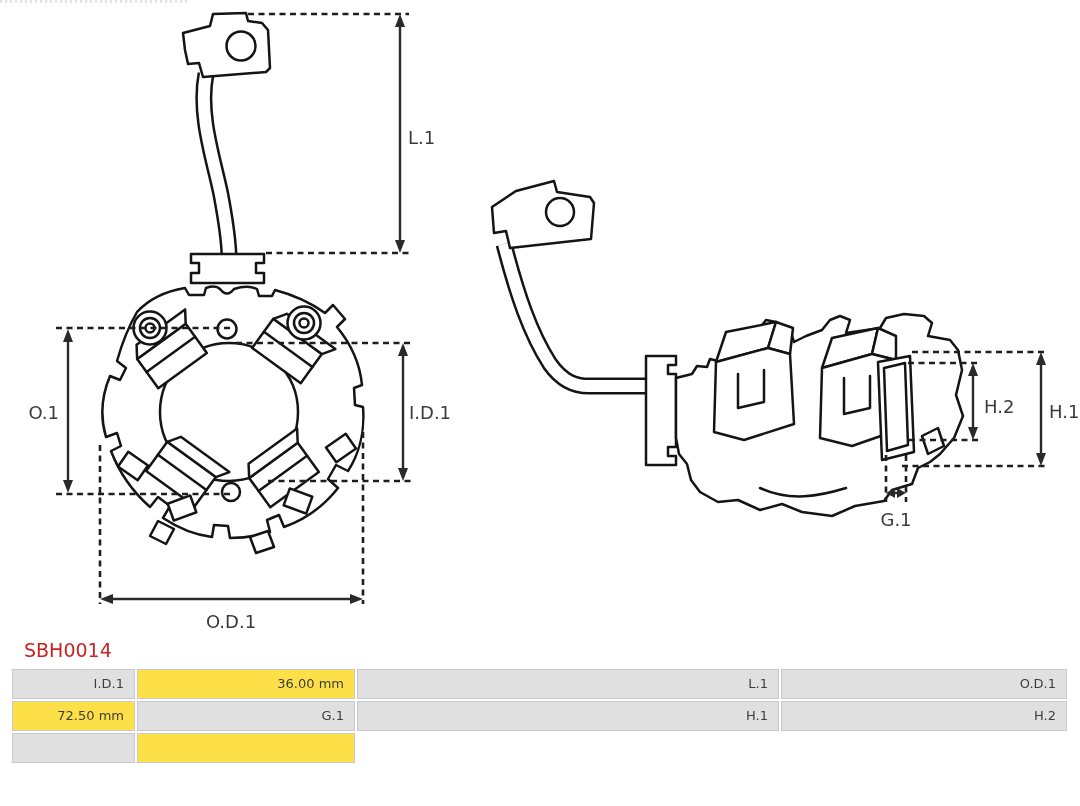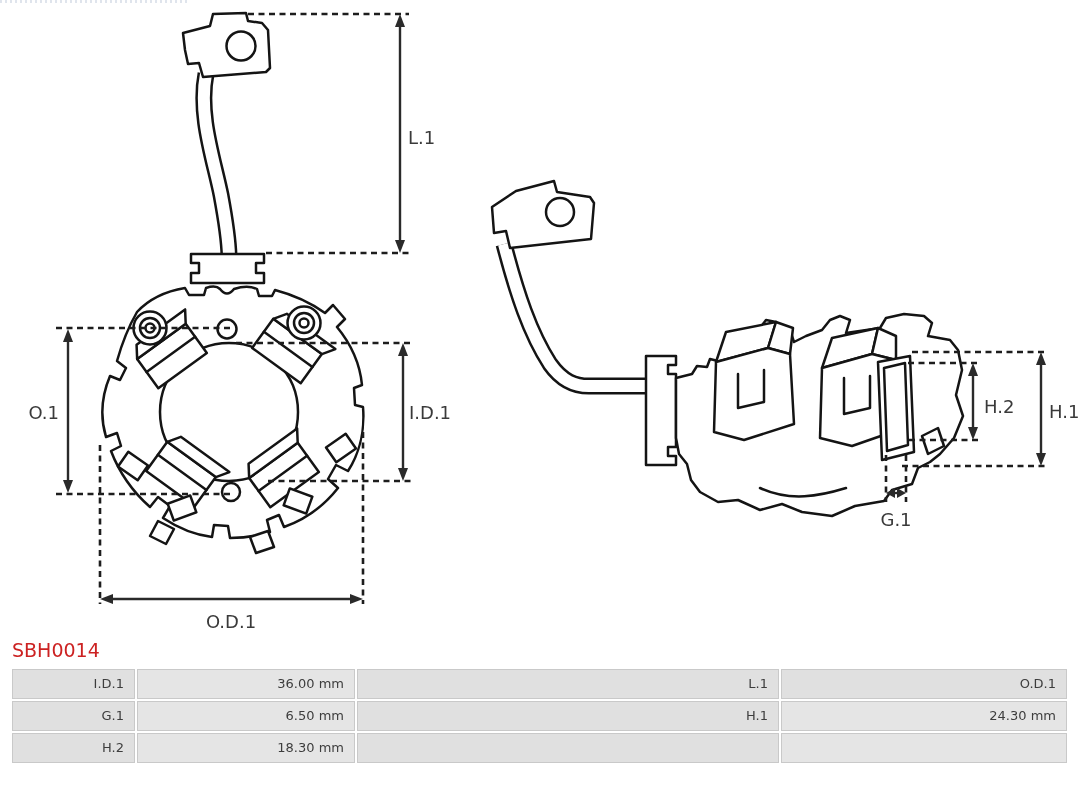--- a/index.html
+++ b/index.html
@@ -15,29 +15,29 @@
 
   .part-line{fill:#ffffff;stroke:#141414;stroke-width:2.5;stroke-linejoin:round;}
   .part-open{fill:none;stroke:#141414;stroke-width:2.5;stroke-linejoin:round;stroke-linecap:round;}
   .wire-outer{fill:none;stroke:#141414;stroke-width:17;stroke-linecap:butt;}
   .wire-inner{fill:none;stroke:#ffffff;stroke-width:12;stroke-linecap:butt;}
   .dim{fill:none;stroke:#2a2a2a;stroke-width:2.4;}
   .dash{fill:none;stroke:#1d1d1d;stroke-width:2.6;stroke-dasharray:6 4.5;}
   .arrow{fill:#2a2a2a;stroke:none;}
   .dim-label{fill:#3a3a3a;font-size:18px;font-family:"DejaVu Sans",sans-serif;}
 
-  .part-code{position:absolute;left:12px;top:639px;font-size:19px;color:#cc2222;}
+  .part-code{position:absolute;left:24px;top:639px;font-size:19px;color:#cc2222;}
 
   .spec-table{position:absolute;left:12px;top:669px;width:1055px;
     display:grid;grid-template-columns:123px 218px 422px 286px;
     grid-auto-rows:30px;gap:2px;font-size:13px;color:#3d3d3d;}
   .cell{box-sizing:border-box;border:1px solid #c9c9c9;line-height:28px;
     text-align:right;padding-right:10px;overflow:hidden;white-space:nowrap;}
   .cell.label{background:#e0e0e0;}
-  .cell.value{background:#e5e5e5;}
+  .cell.value{background:#fde047;}
 </style>
 </head>
 <body>
 
 <div class="artifact"></div>
 
 <svg id="front-view" class="drawing" width="460" height="640" viewBox="0 0 460 640">
 
   <g>
     <path class="wire-outer" d="M206,74 C198,115 214,160 221,195 C226,222 229,242 229,258"></path>
@@ -230,23 +230,21 @@
 
 <div class="part-code">SBH0014</div>
 
 <div class="spec-table">
 
   <div class="cell label">I.D.1</div>
   <div class="cell value">36.00 mm</div>
   <div class="cell label">L.1</div>
 
   <div class="cell label">O.D.1</div>
+  <div class="cell value">72.50 mm</div>
   <div class="cell label">G.1</div>
-  <div class="cell value">6.50 mm</div>
 
   <div class="cell label">H.1</div>
-  <div class="cell value">24.30 mm</div>
 
   <div class="cell label">H.2</div>
-  <div class="cell value">18.30 mm</div>
   <div class="cell label"></div>
   <div class="cell value"></div>
 </div>
 
 </body></html>

